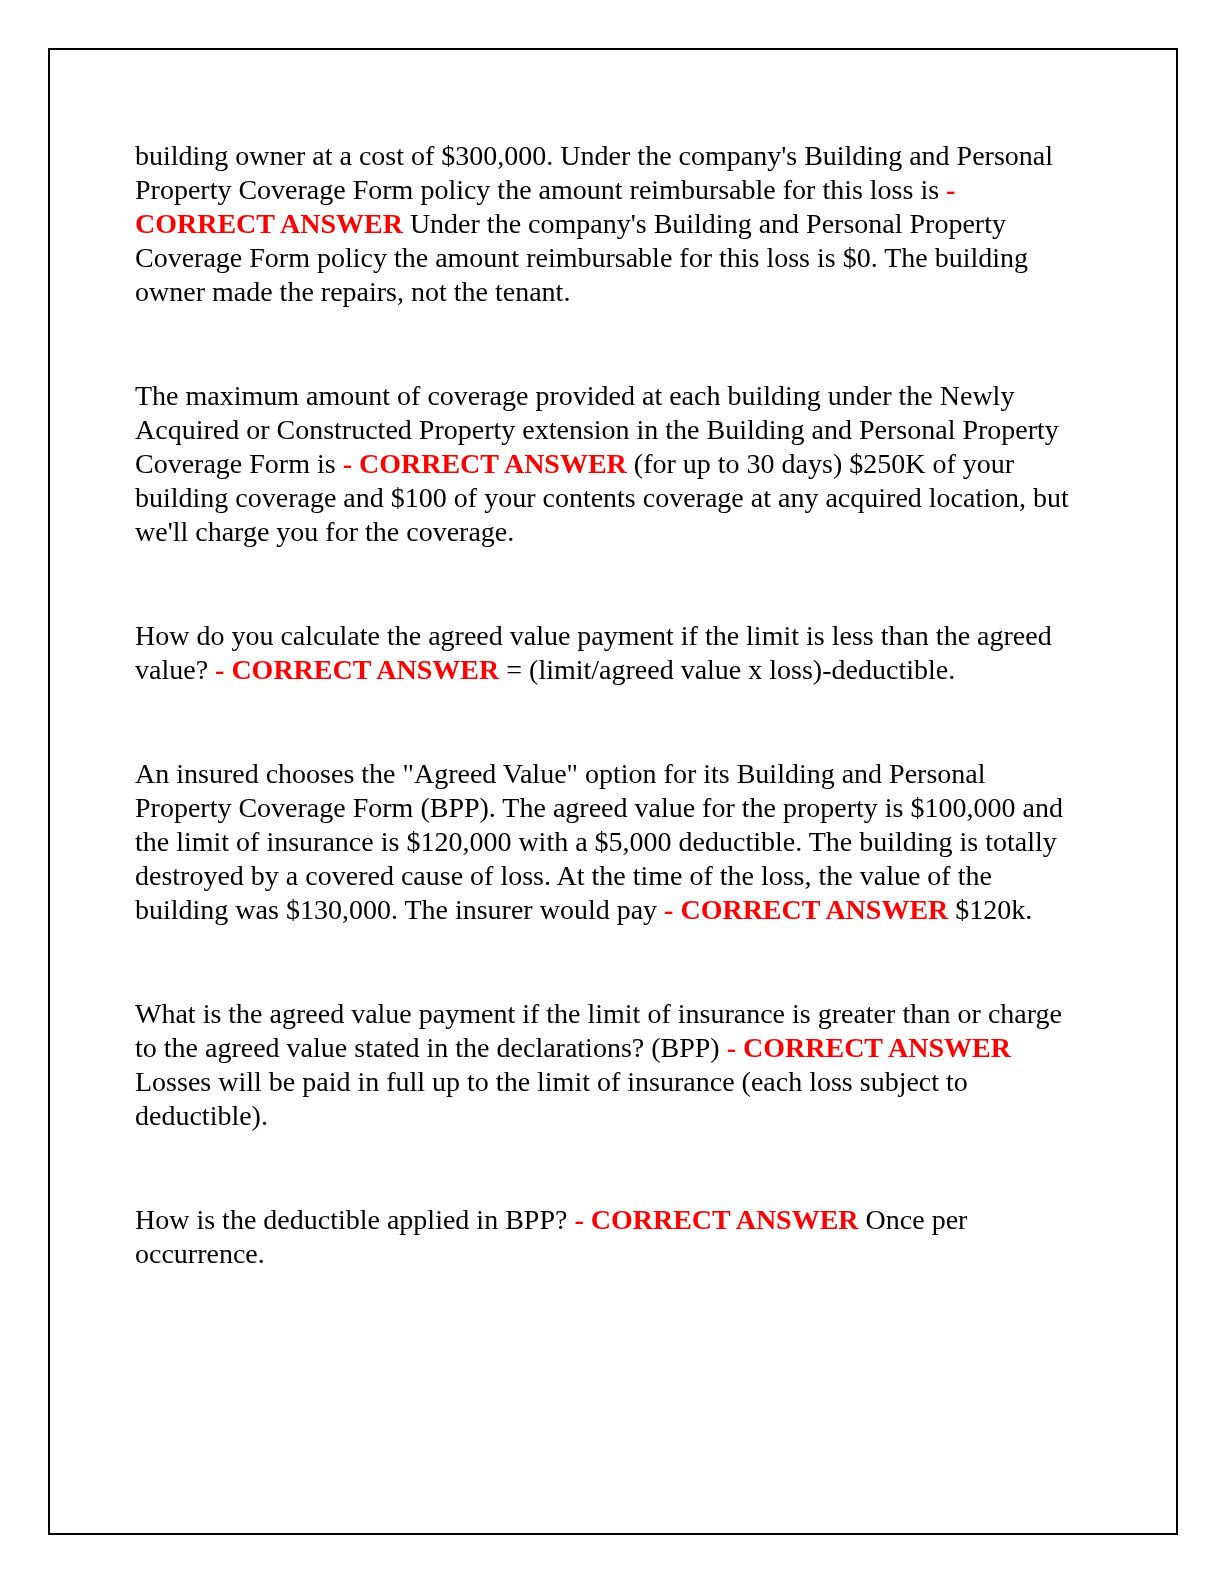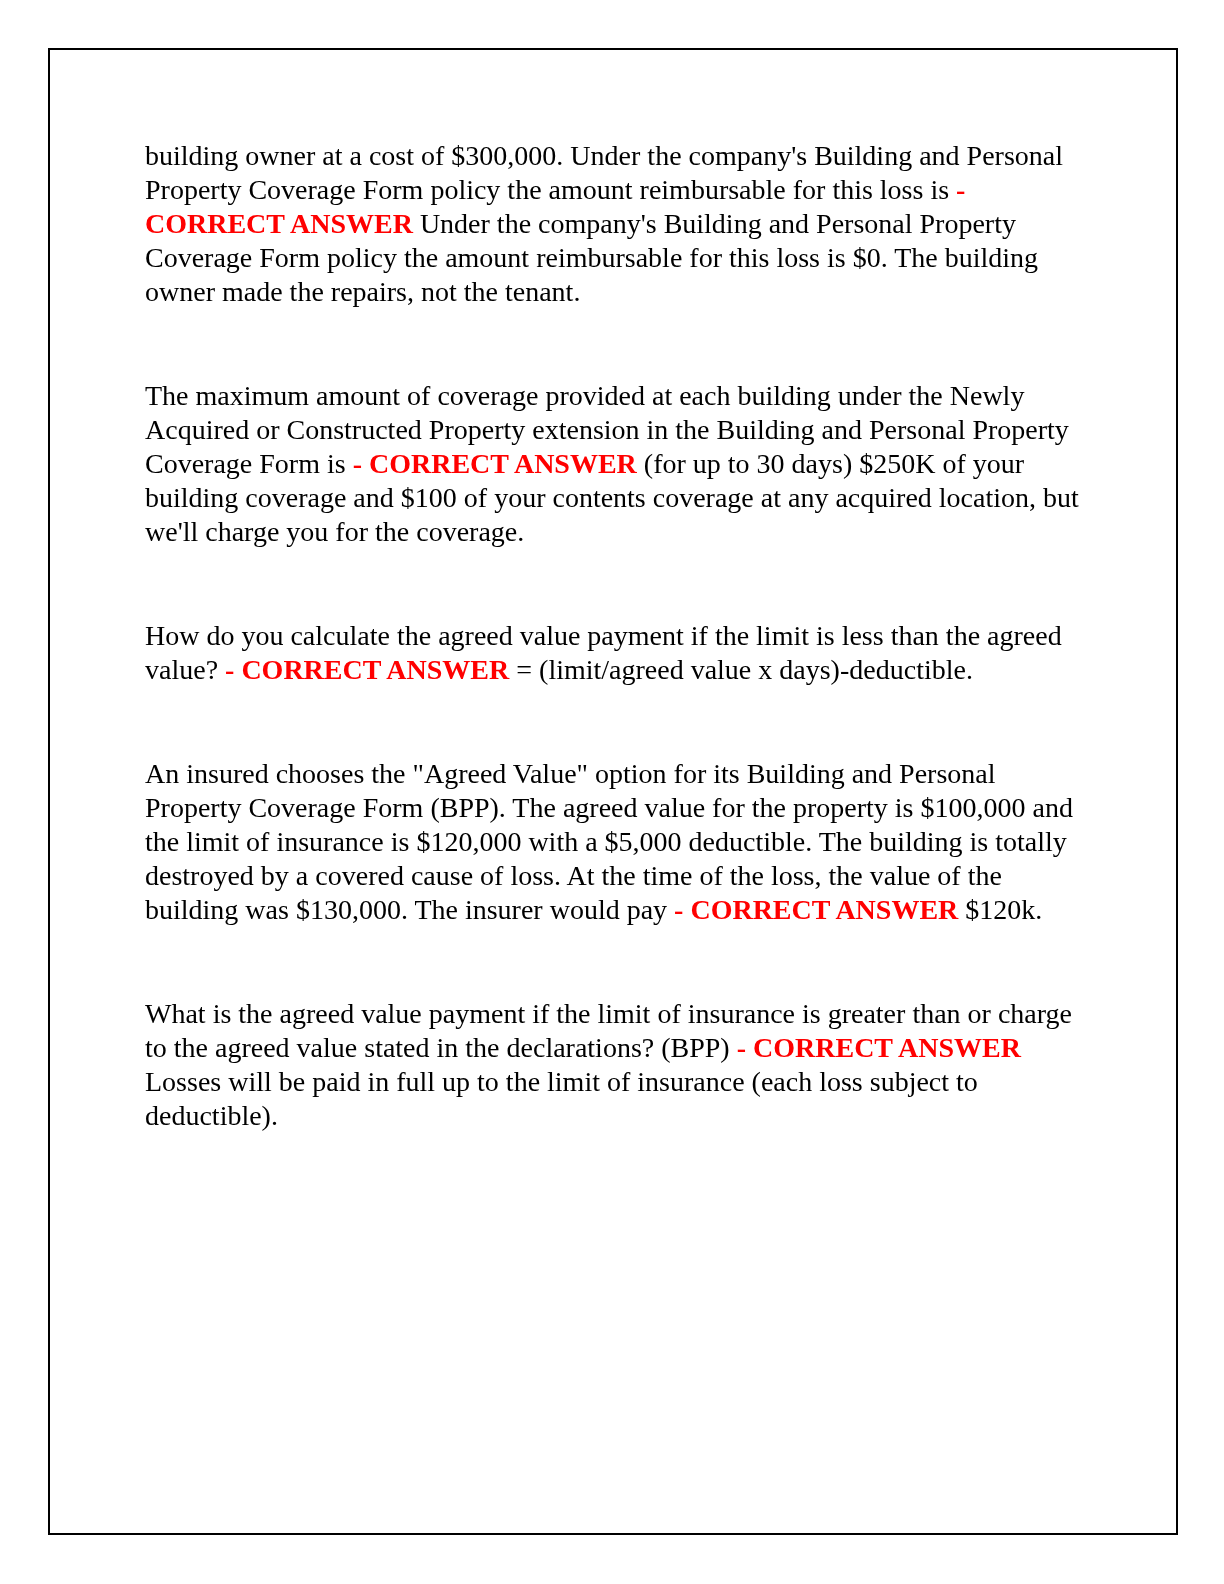--- a/index.html
+++ b/index.html
@@ -26,21 +26,21 @@
     position: absolute;
     left: 48px;
     top: 48px;
     width: 1130px;
     height: 1487px;
     border: 2px solid var(--border-color);
     background: transparent;
   }
   .content {
     position: absolute;
-    left: 145px;
+    left: 135px;
     top: 139px;
     width: 940px;
     font-size: 28px;
     line-height: 34px;
     color: var(--text-color);
   }
   .para {
     margin: 0 0 70px 0;
     padding: 0;
   }
@@ -54,17 +54,18 @@
   }
 </style>
 </head>
 <body>
 
 <div class="page">
   <div class="page-frame"></div>
   <div class="content">
     <p class="para"><span class="normal">building owner at a cost of $300,000. Under the company's Building and Personal Property Coverage Form policy the amount reimbursable for this loss is </span><span class="answer-marker">- CORRECT ANSWER</span><span class="normal"> Under the company's Building and Personal Property Coverage Form policy the amount reimbursable for this loss is $0. The building owner made the repairs, not the tenant.</span></p>
     <p class="para"><span class="normal">The maximum amount of coverage provided at each building under the Newly Acquired or Constructed Property extension in the Building and Personal Property Coverage Form is </span><span class="answer-marker">- CORRECT ANSWER</span><span class="normal"> (for up to 30 days) $250K of your building coverage and $100 of your contents coverage at any acquired location, but we'll charge you for the coverage.</span></p>
-    <p class="para"><span class="normal">How do you calculate the agreed value payment if the limit is less than the agreed value? </span><span class="answer-marker">- CORRECT ANSWER</span><span class="normal"> = (limit/agreed value x days)-deductible.</span></p>
+    <p class="para"><span class="normal">How do you calculate the agreed value payment if the limit is less than the agreed value? </span><span class="answer-marker">- CORRECT ANSWER</span><span class="normal"> = (limit/agreed value x loss)-deductible.</span></p>
     <p class="para"><span class="normal">An insured chooses the "Agreed Value" option for its Building and Personal Property Coverage Form (BPP). The agreed value for the property is $100,000 and the limit of insurance is $120,000 with a $5,000 deductible. The building is totally destroyed by a covered cause of loss. At the time of the loss, the value of the building was $130,000. The insurer would pay </span><span class="answer-marker">- CORRECT ANSWER</span><span class="normal"> $120k.</span></p>
     <p class="para"><span class="normal">What is the agreed value payment if the limit of insurance is greater than or charge to the agreed value stated in the declarations? (BPP) </span><span class="answer-marker">- CORRECT ANSWER</span><span class="normal"> Losses will be paid in full up to the limit of insurance (each loss subject to deductible).</span></p>
+    <p class="para"><span class="normal">How is the deductible applied in BPP? </span><span class="answer-marker">- CORRECT ANSWER</span><span class="normal"> Once per occurrence.</span></p>
   </div>
 </div>
 
 </body></html>

